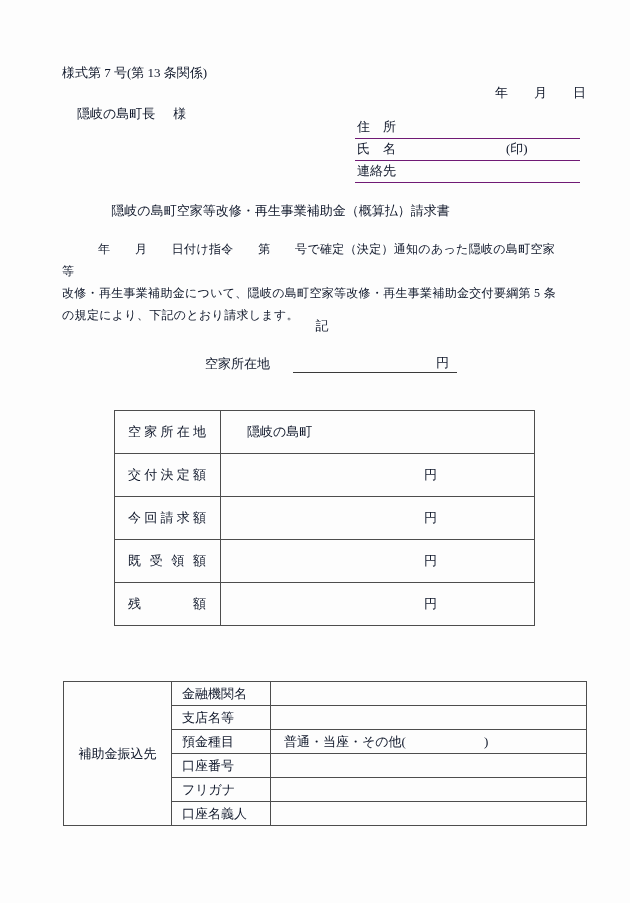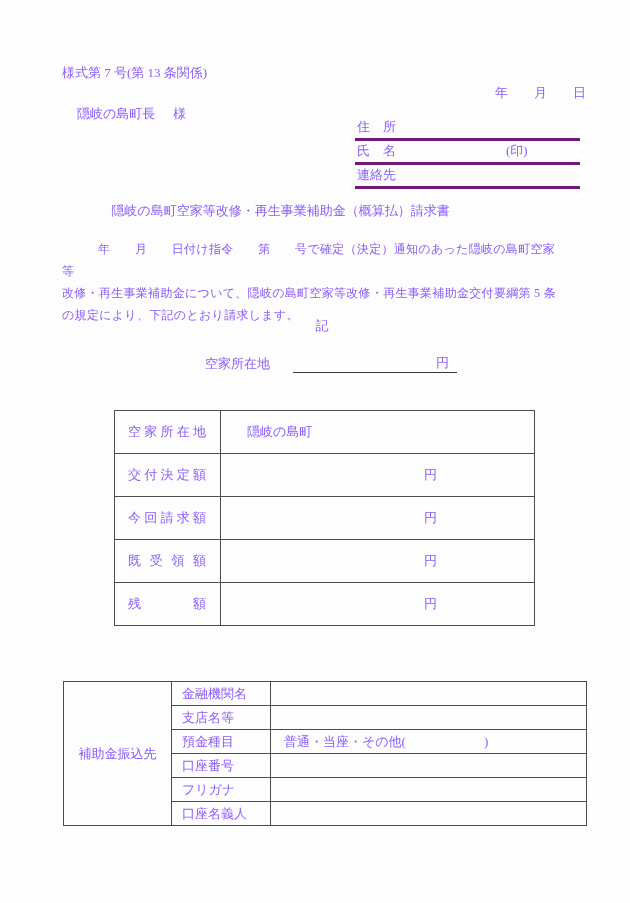--- a/index.html
+++ b/index.html
@@ -2,34 +2,34 @@
 <html><head>
 <meta charset="utf-8">
 <style>
   html,body { margin:0; padding:0; background:#e8e8e8; }
   .sheet {
     position:relative;
     width:630px; height:903px;
     margin:0 auto;
     background:#fdfdfd;
     font-family:"Liberation Serif","DejaVu Serif",serif;
-    color:#8b5cf6;
+    color:#0f172a;
     font-size:13px;
   }
   .abs { position:absolute; }
 
   
   #form-number { left:62px; top:64px; }
   #date-line   { left:495px; top:84px; }
   #addressee   { left:77px; top:105px; }
   #addressee .honorific { margin-left:18px; }
 
   
   #addr-block { left:355px; top:117px; width:225px; }
-  .addr-row { position:relative; height:21px; border-bottom:3px solid #701a75; }
+  .addr-row { position:relative; height:21px; border-bottom:1px solid #701a75; }
   .addr-row .lab { position:absolute; left:2px; bottom:2px; }
   .addr-row .sfx { position:absolute; left:151px; bottom:2px; }
 
   
   #doc-title { left:0; top:202px; width:543px; text-align:center; text-indent:18px; }
   #paragraph { left:62px; top:238px; width:505px; font-size:12px; line-height:22px; letter-spacing:0.3px; }
   .indent { text-indent:36px; }
   #ki-marker { left:0; top:317px; width:630px; text-align:center; text-indent:14px; }
 
   

